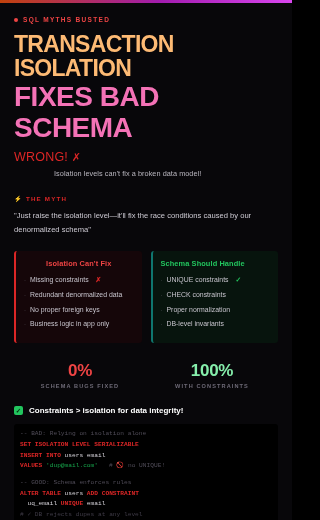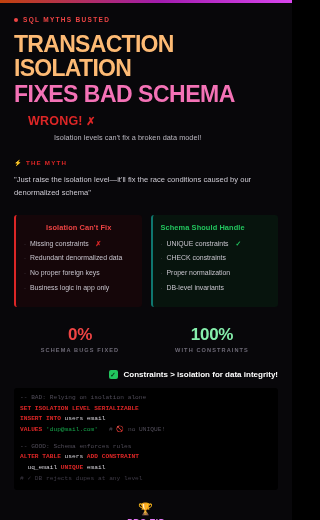--- a/index.html
+++ b/index.html
@@ -37,29 +37,28 @@
 
   
   h1 {
     margin-top:10px;
     color:#fdba74;
     font-size:23px; line-height:1.04;
     font-weight:bold; letter-spacing:-0.7px;
   }
   h2.sub {
     color:#f472b6;
-    font-size:23px; line-height:1.1;
+    font-size:28px; line-height:1.1;
     font-weight:bold; letter-spacing:-0.5px;
     margin-top:1px;
   }
   .wrong {
     margin-top:7px;
-    color:#dc2626; font-size:12.5px; font-weight:bold;
+    color:#dc2626; font-size:12.5px; font-weight:normal;
     letter-spacing:0.2px;
-    margin-left:14px;
   }
   .wrong .x { color:#dc2626; font-size:11px; }
   .lede {
     margin-top:5px;
     color:#b9b6bf; font-size:7.3px; letter-spacing:0.05px;padding-left:40px;
   }
 
   
   .myth-label {
     margin-top:17px;
@@ -111,21 +110,20 @@
   .stat.green .val { color:#86efac; }
   .stat .cap {
     margin-top:2px;
     color:#6e6a77; font-size:5.6px; letter-spacing:1.1px; font-weight:bold;
   }
 
   
   .highlight {
     display:flex; align-items:center; gap:6px;
     margin-top:17px;
-    justify-content:flex-end;
   }
   .chk {
     width:9px; height:9px; border-radius:2px;
     background:#22c55e; color:#062d12;
     font-size:6.5px; line-height:9px; text-align:center; font-weight:bold;
     flex:none;
   }
   .highlight .t { color:#ffffff; font-size:8px; font-weight:bold; }
 
   

